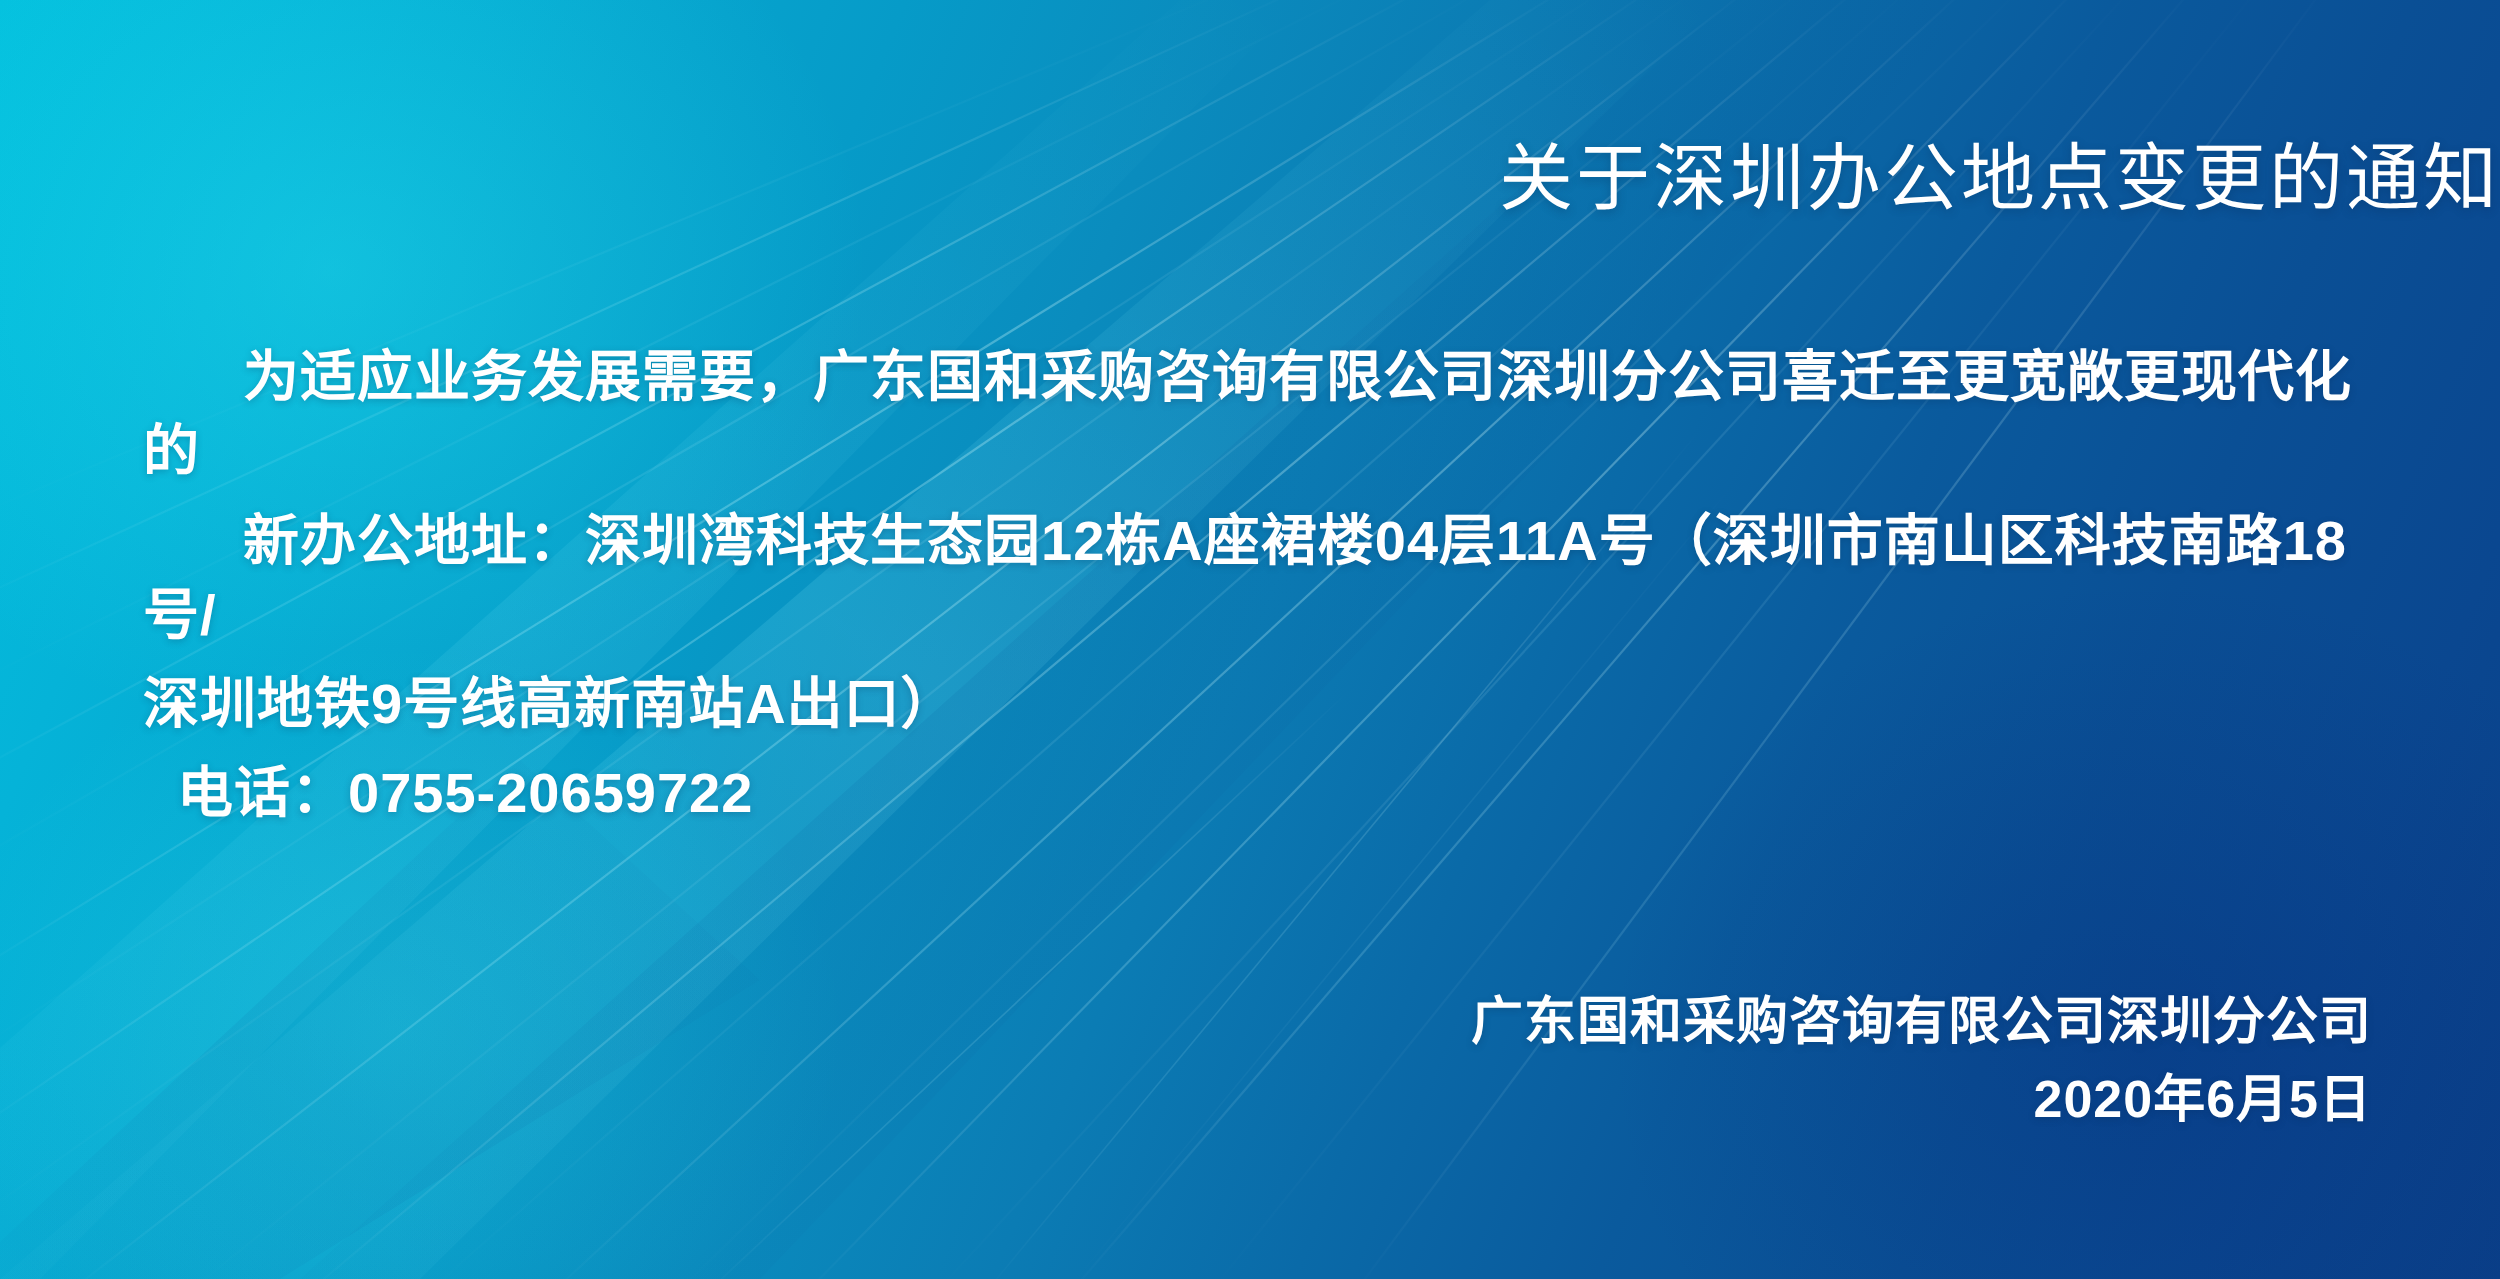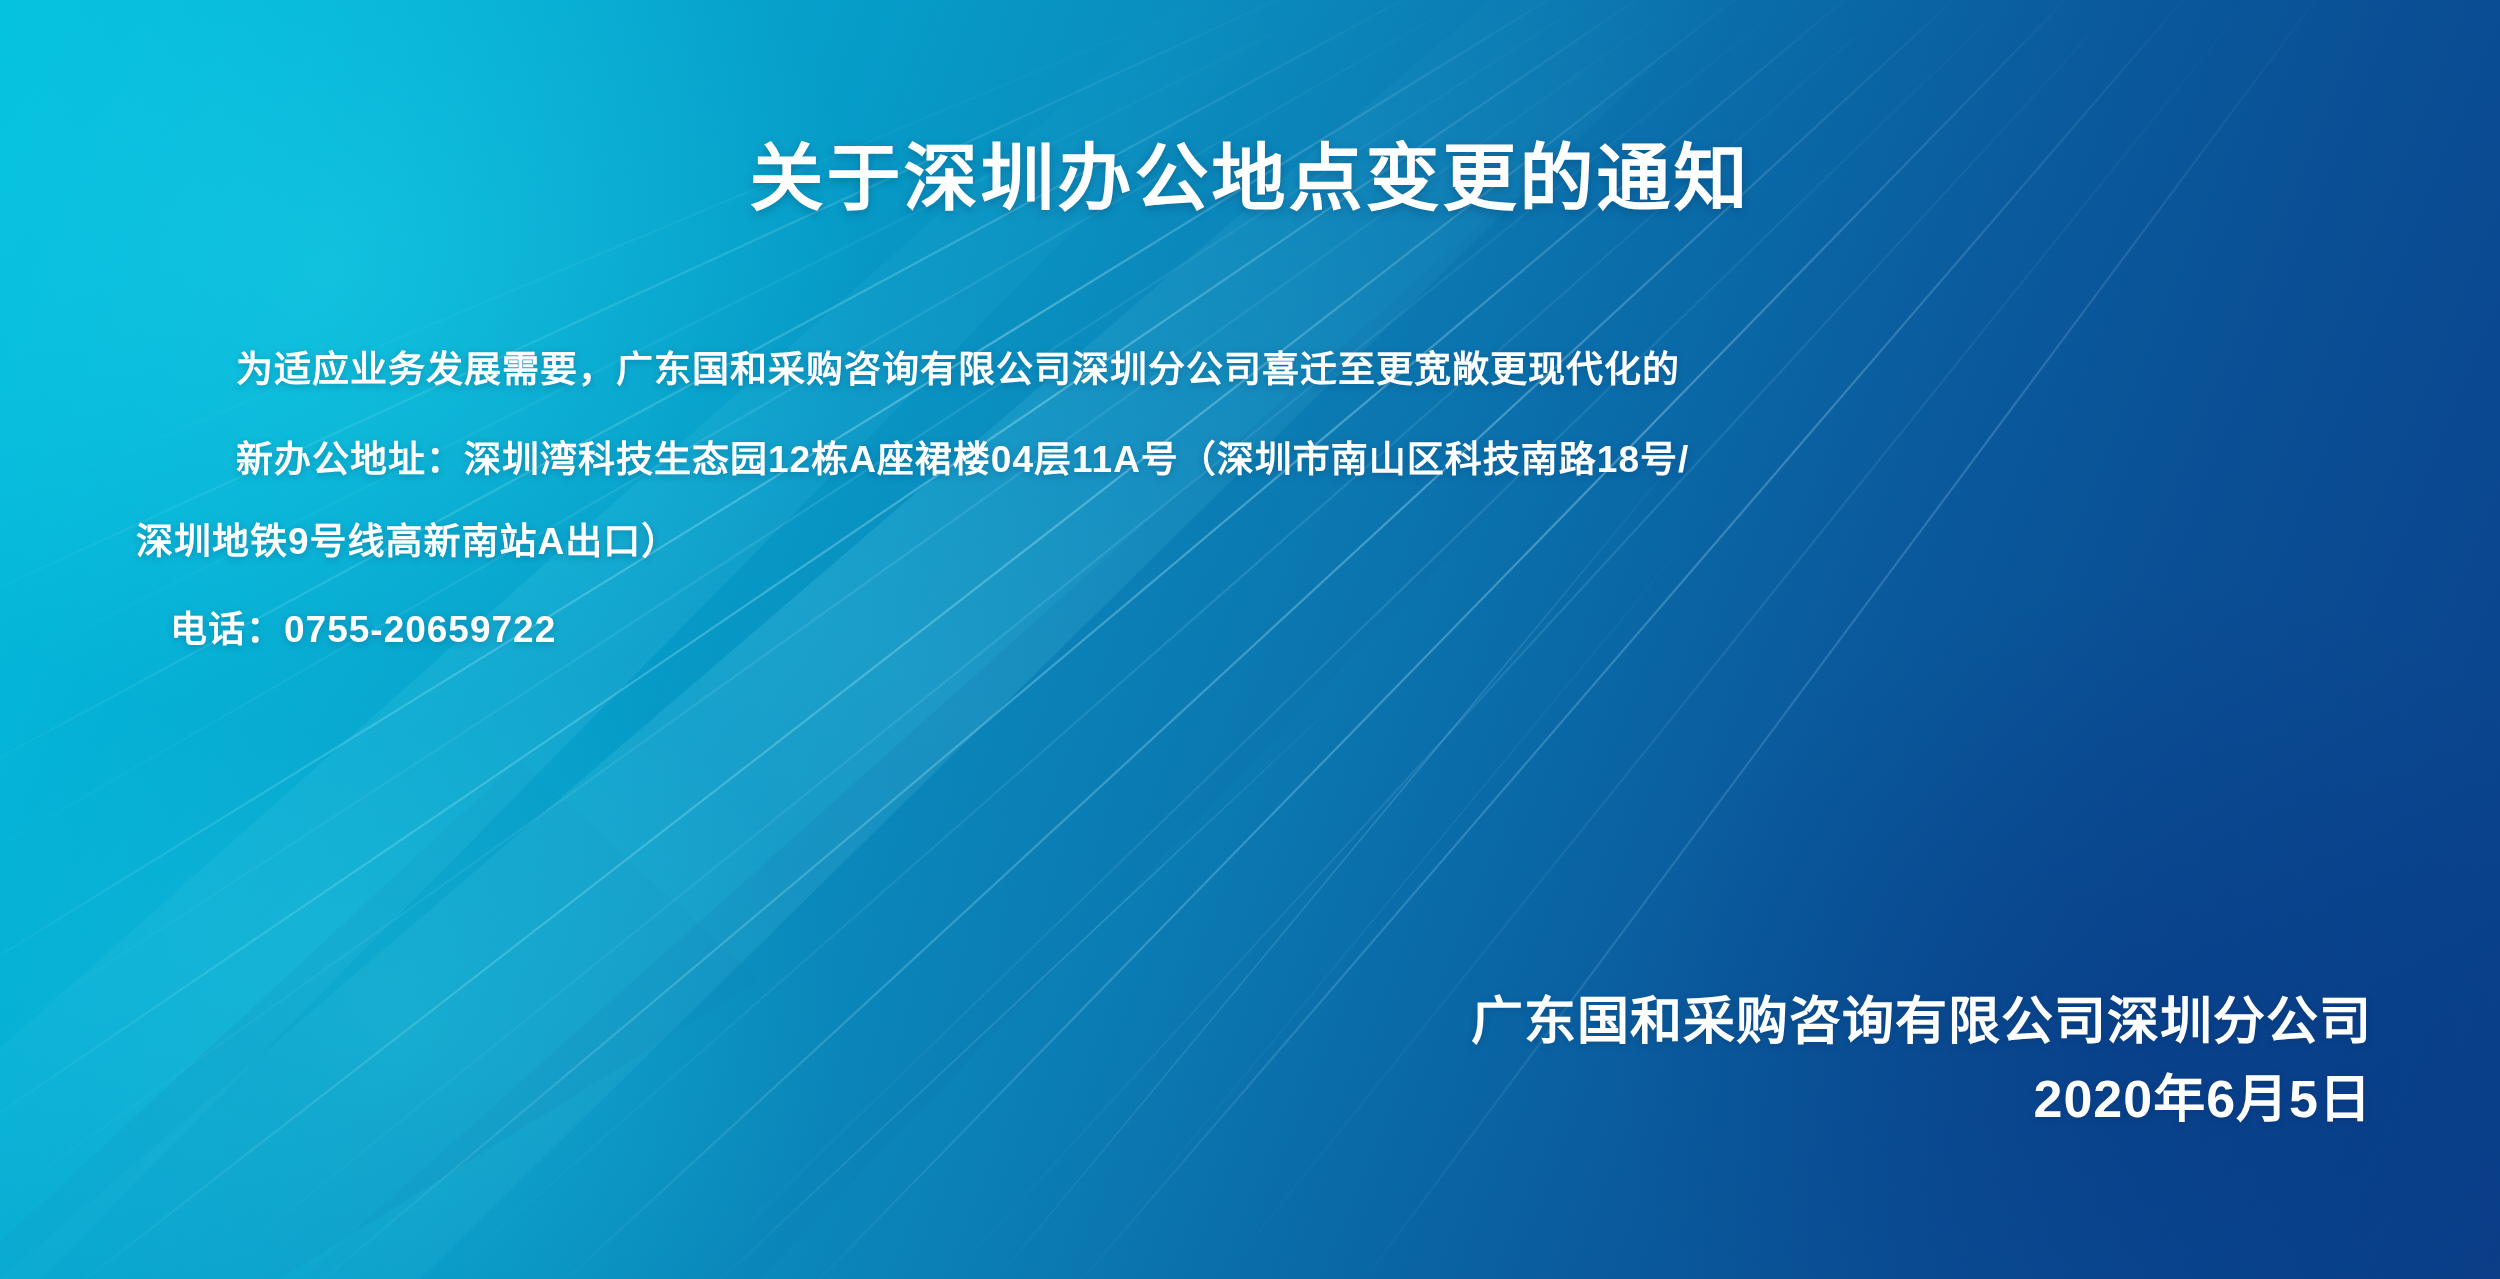--- a/index.html
+++ b/index.html
@@ -75,41 +75,41 @@
     width: 2500px;
     height: 1279px;
     color: #ffffff;
   }
 
   .title {
     position: absolute;
     left: 0;
     top: 118px;
     width: 2500px;
-    text-align: center;
+    text-align: right;
     font-size: 74px;
-    font-weight: 700;
+    font-weight: 400;
     letter-spacing: 3px;
     text-shadow: 0 3px 10px rgba(0,40,80,0.30);
   }
 
   .body-block {
     position: absolute;
     left: 128px;
     top: 325px;
     width: 2260px;
   }
 
   .para {
-    font-size: 37px;
+    font-size: 56px;
     font-weight: 700;
     line-height: 74px;
     letter-spacing: 1px;
     text-shadow: 0 2px 7px rgba(0,40,80,0.25);
-    margin: 8px;
+    margin: 15px;
   }
   .para.indent { text-indent: 100px; }
   .para.block2 { margin-top: 16px; }
   .para.block3 { margin-top: 14px; text-indent: 34px; }
   .para.block4 { margin-top: 6px; text-indent: 34px; }
 
   .sign {
     position: absolute;
     right: 128px;
     top: 982px;

